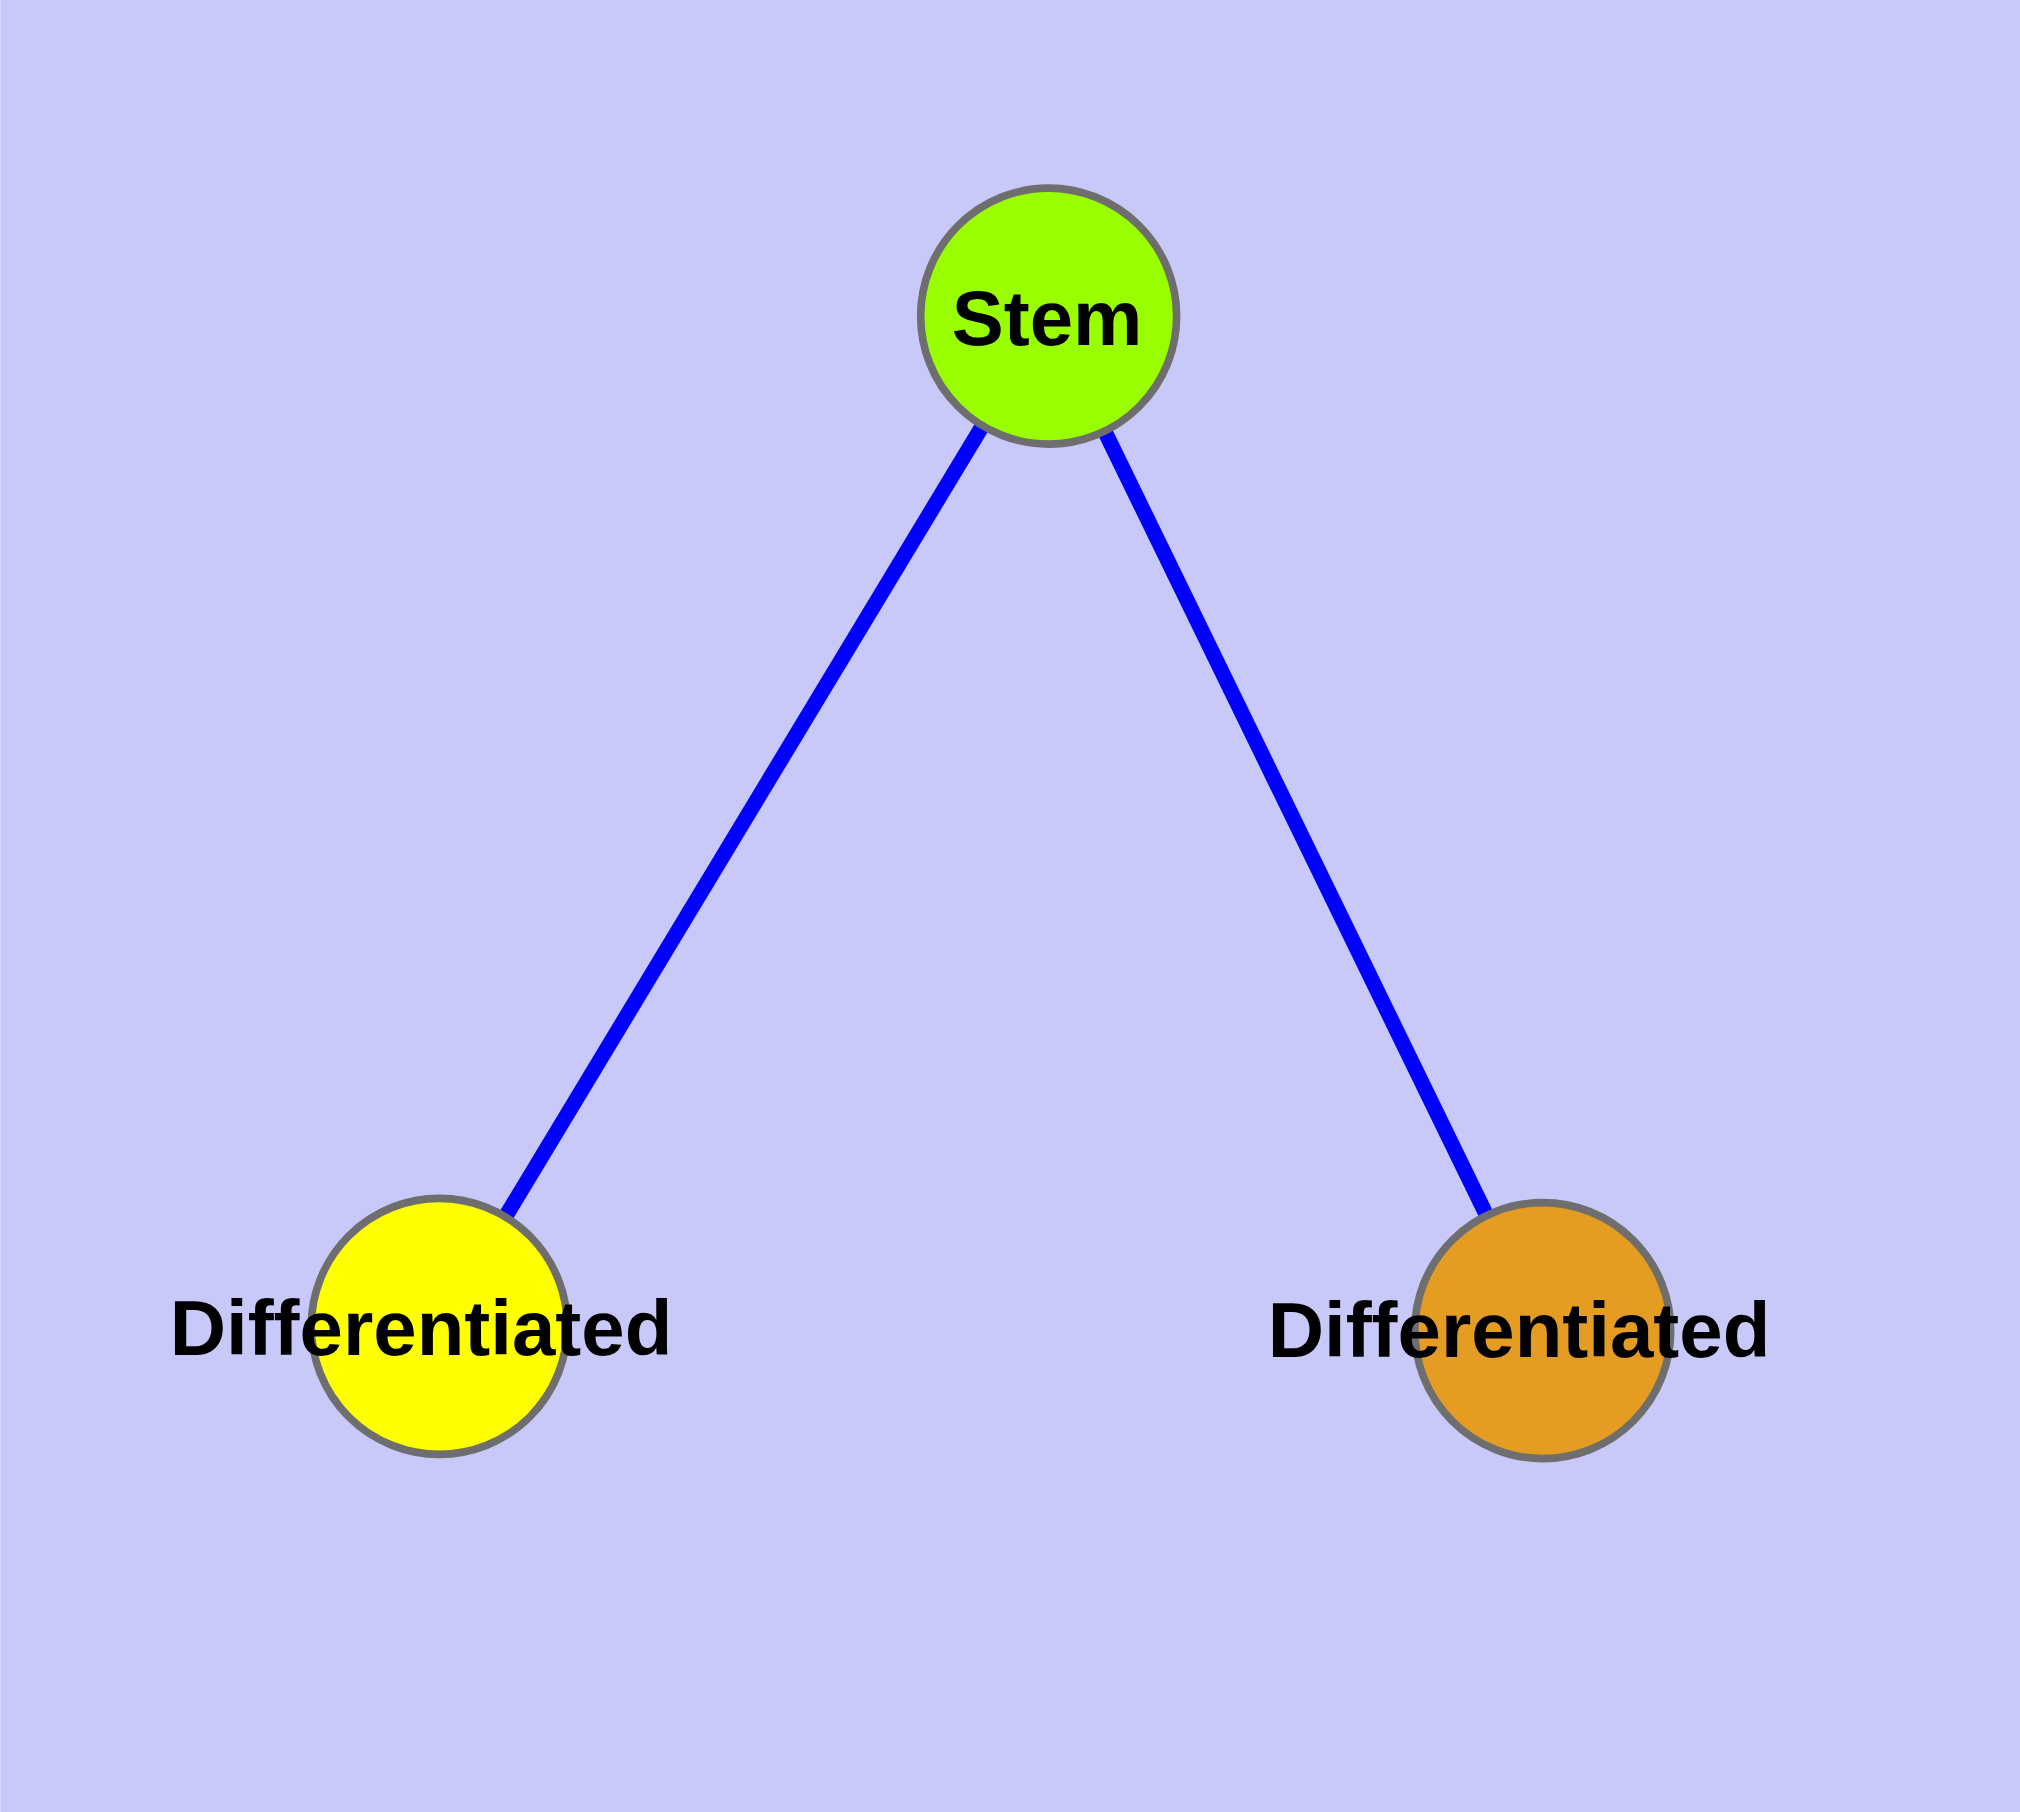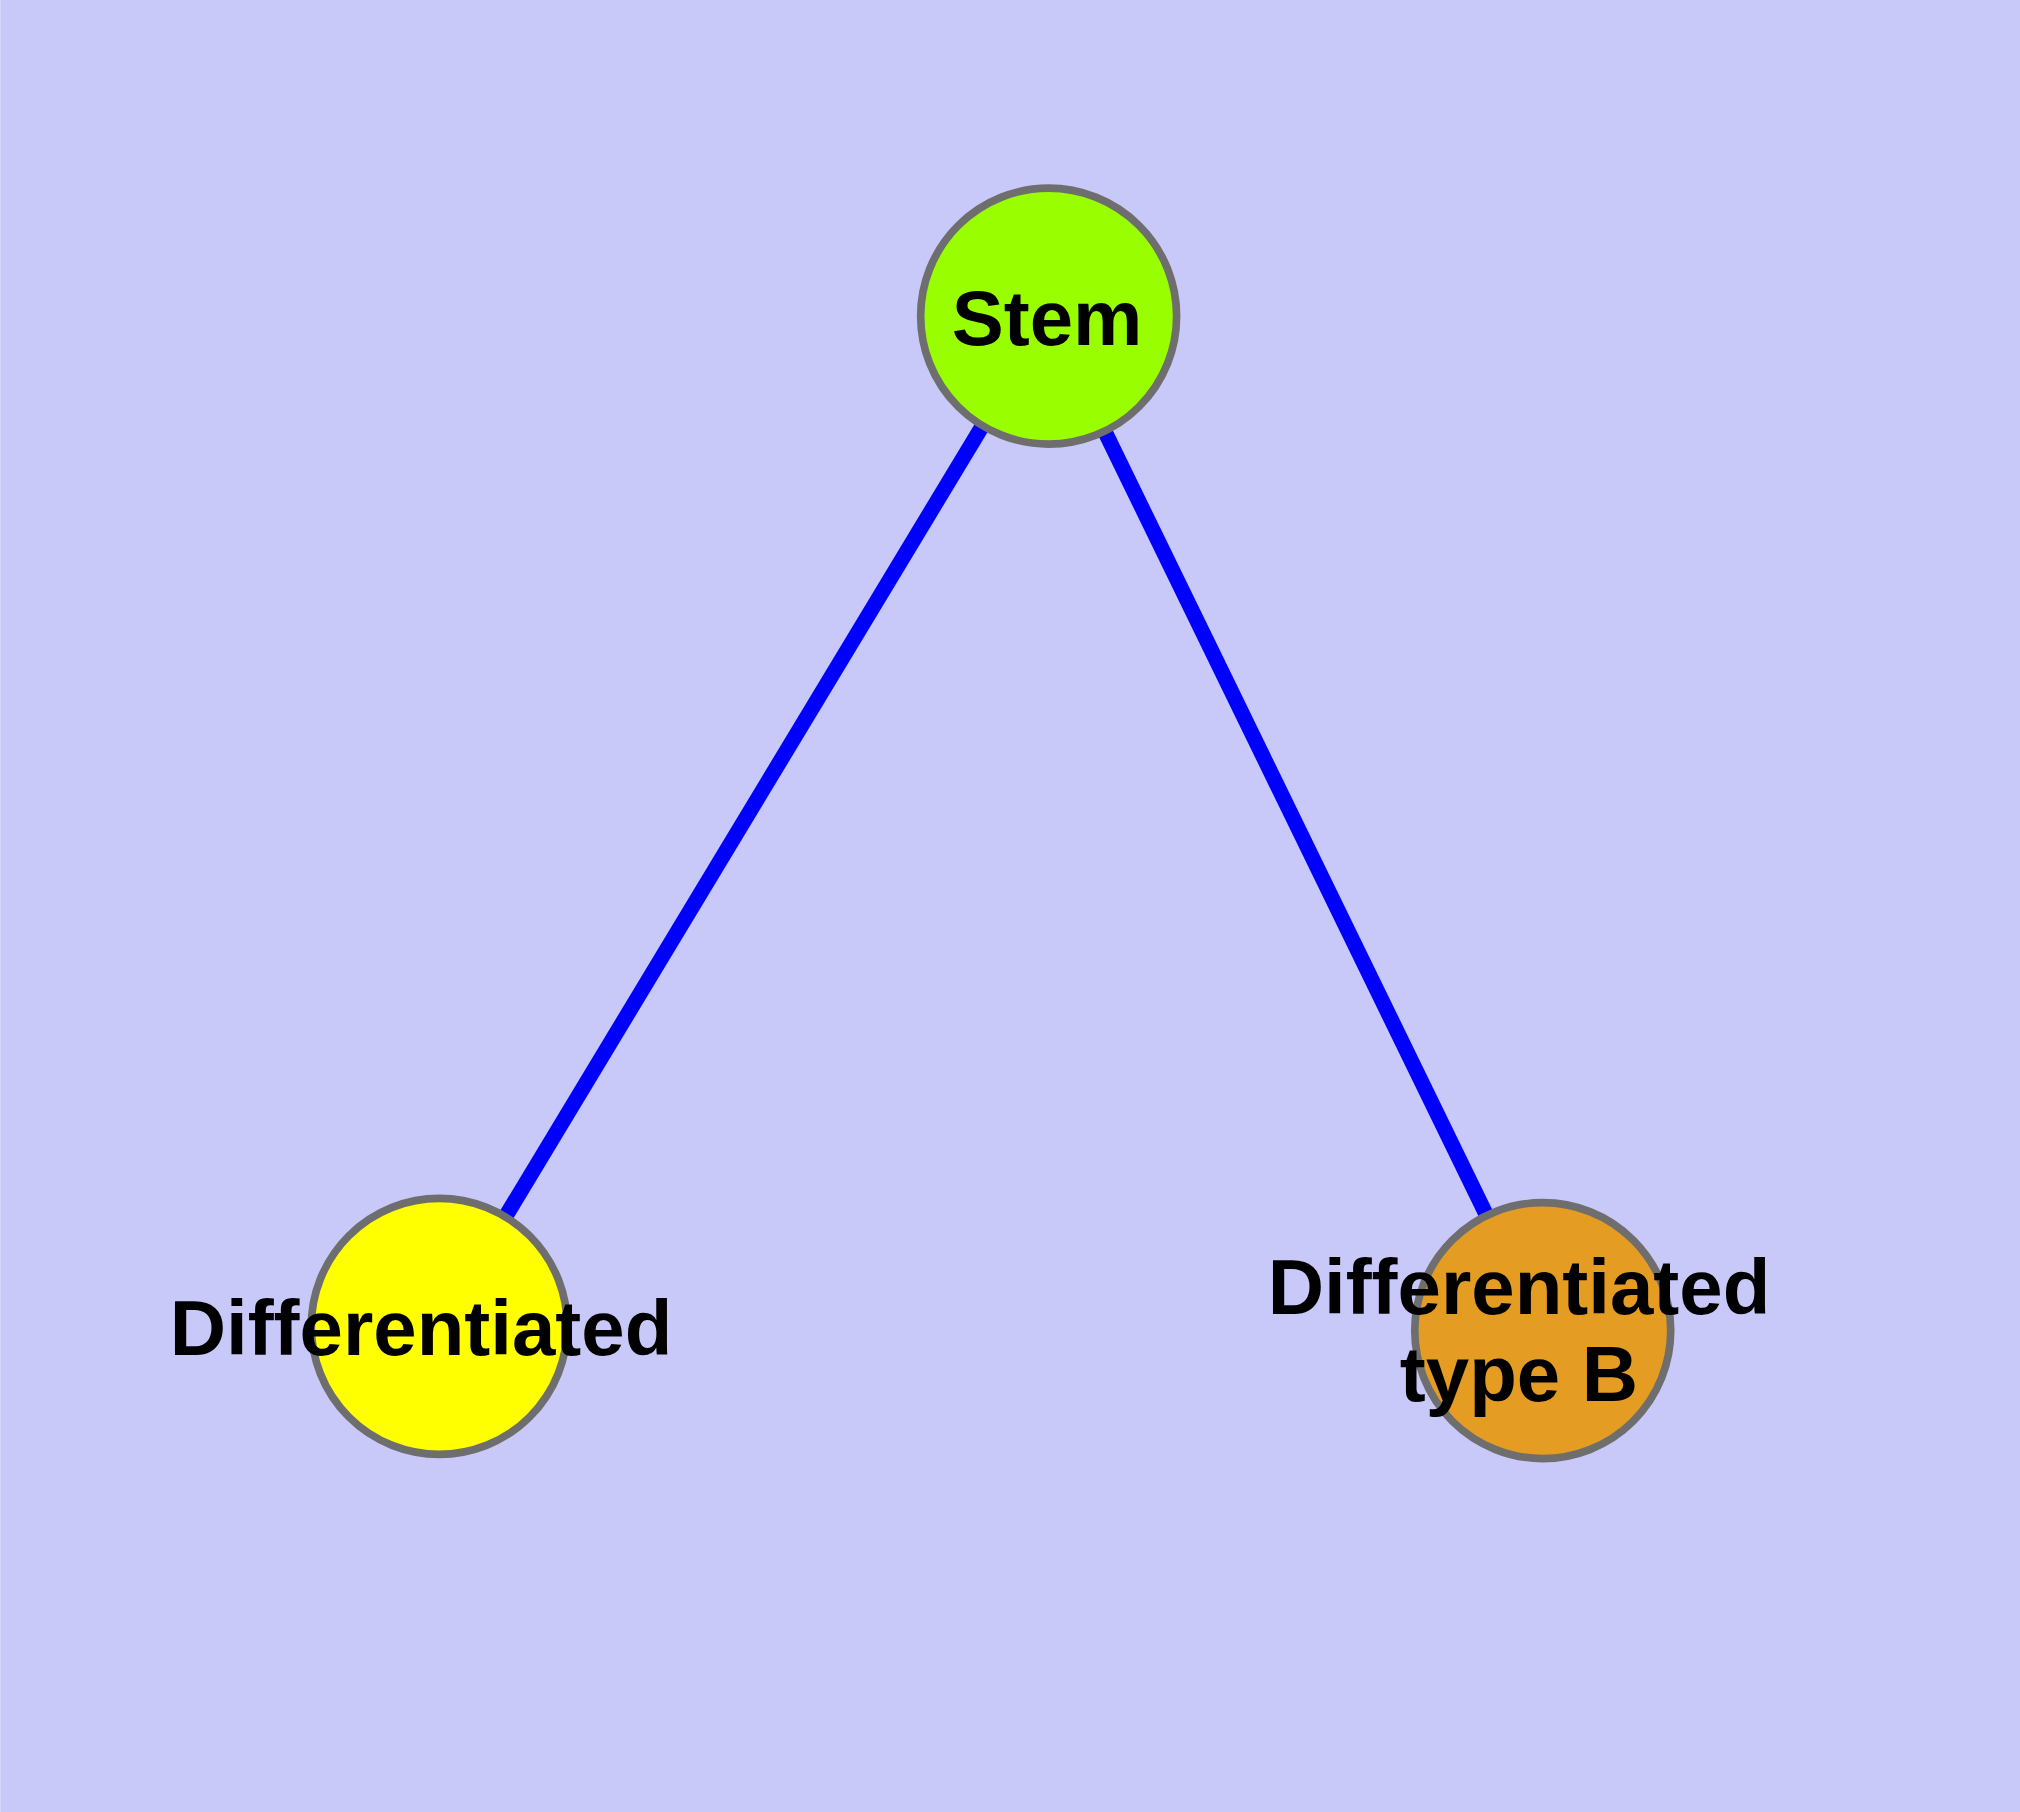--- a/index.html
+++ b/index.html
@@ -63,15 +63,14 @@
 <div class="label" style="left:1047px; top:319px;">
   <span>Stem</span>
 </div>
 
 <div class="label" style="left:421px; top:1329px;">
   <span>Differentiated</span>
 </div>
 
 <div class="label" style="left:1519px; top:1331px;">
   <span>Differentiated</span>
-  <span>type B</span>
 </div>
 
 
 </body></html>

